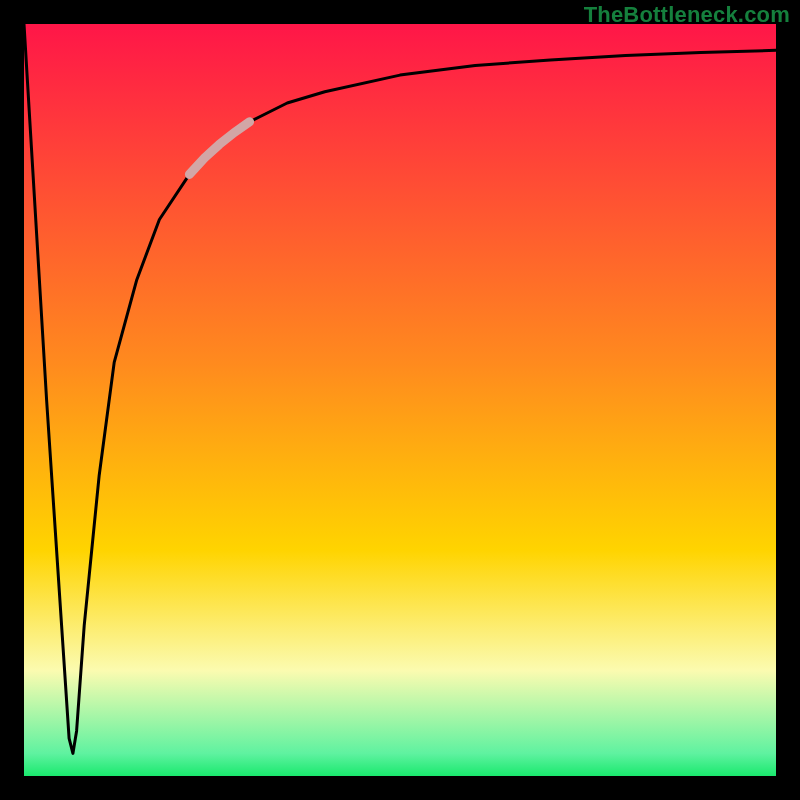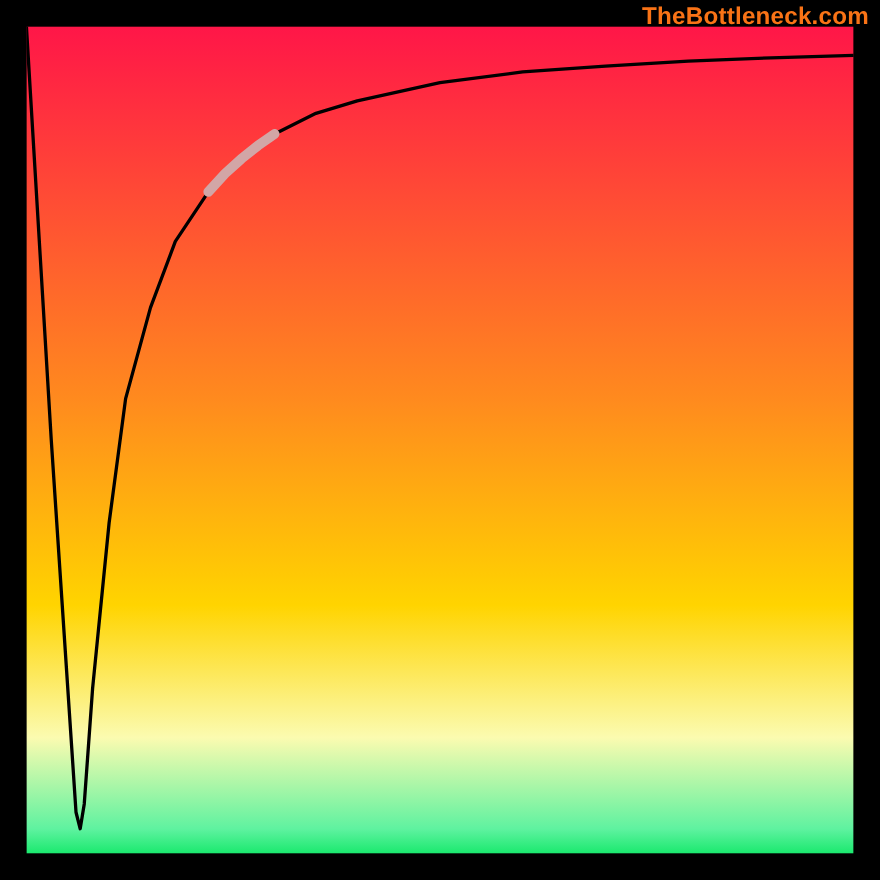--- a/index.html
+++ b/index.html
@@ -28,21 +28,21 @@
     display: block;
     width: 752px;
     height: 752px;
   }
   .watermark {
     position: absolute;
     top: 2px;
     right: 10px;
     font-size: 22px;
     font-weight: 600;
-    color: #f97316;
+    color: #15803d;
     letter-spacing: 0.2px;
     user-select: none;
   }
 </style>
 </head>
 <body>
 
 <div class="frame">
 
   <div class="plot">

